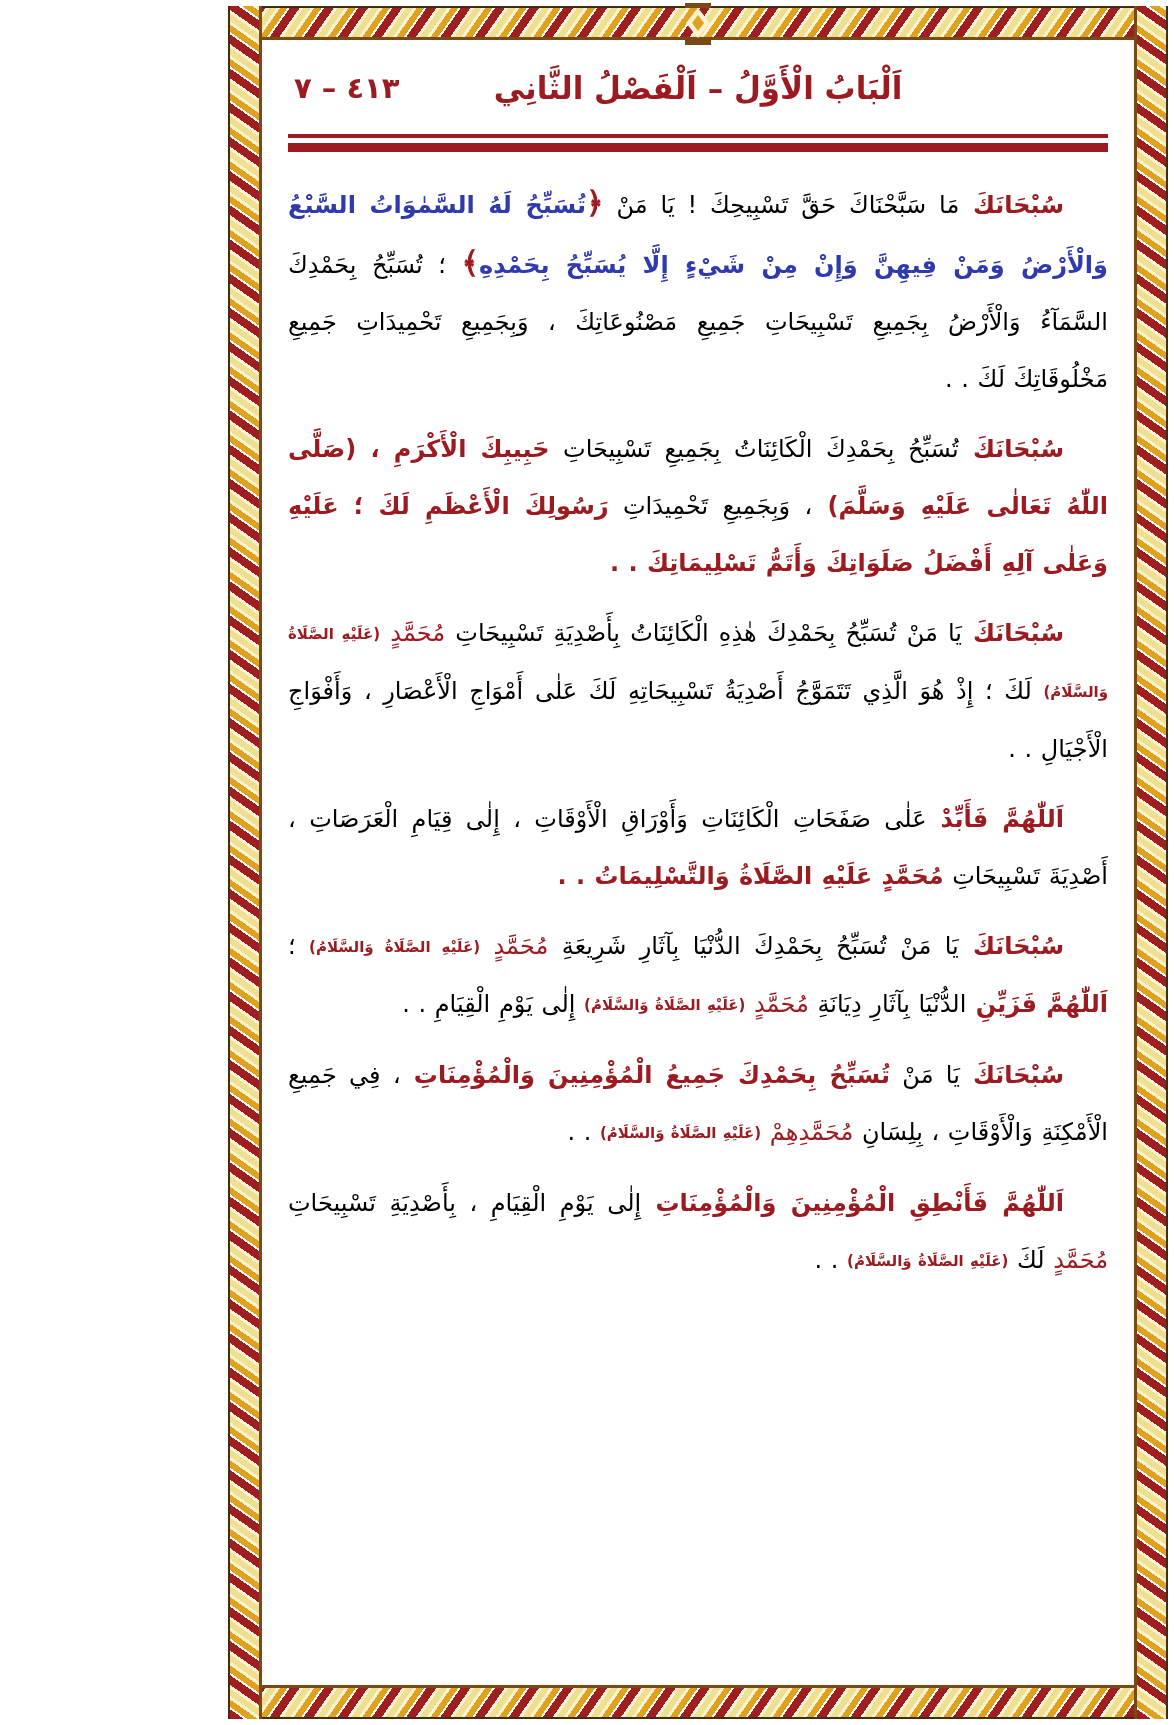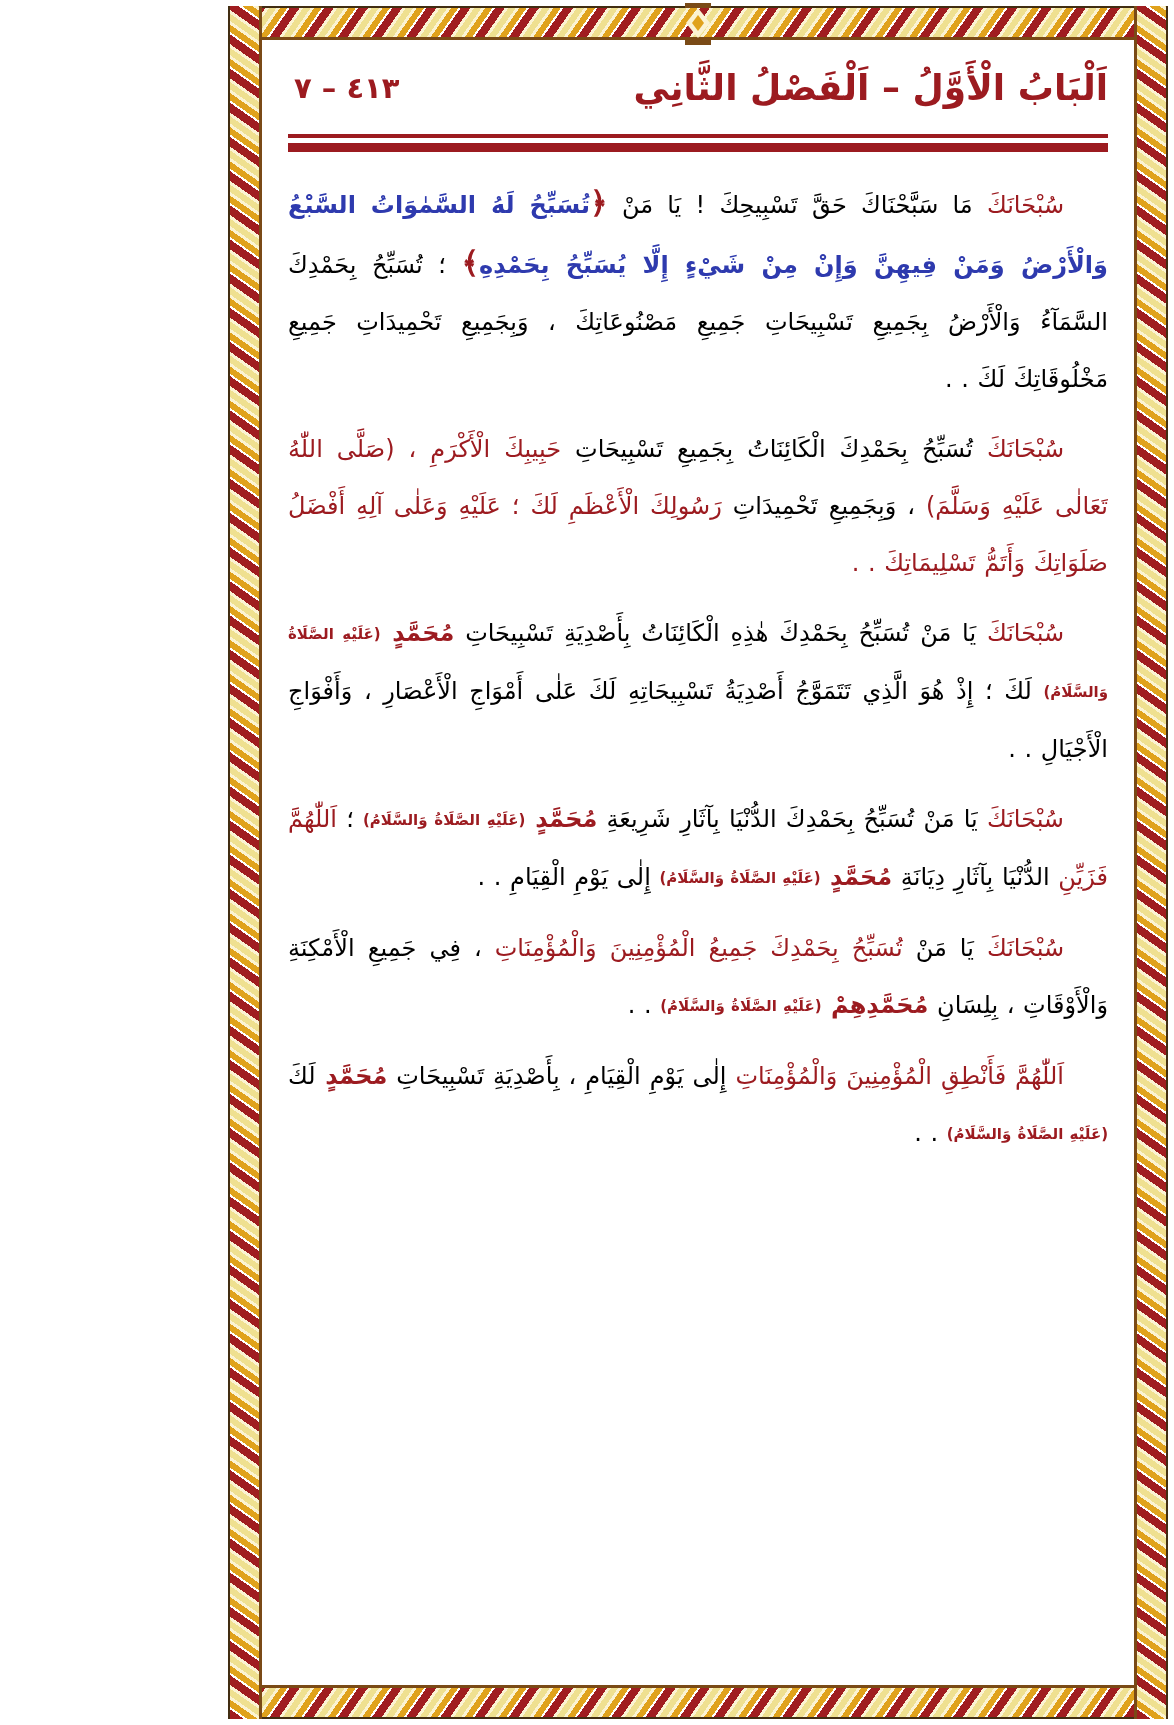--- a/index.html
+++ b/index.html
@@ -53,43 +53,43 @@
   .gem-tick{position:absolute;left:50%;transform:translateX(-50%);width:26px;height:5px;background:var(--border-brown);}
   .gem-tick.t1{top:3px;} .gem-tick.t2{top:40px;}
 
   
   .content{
     position:absolute;left:66px;right:66px;top:58px;bottom:58px;
     overflow:hidden;
   }
   .header{position:relative;height:66px;}
   .chapter-title{
-    color:var(--red);
-    font-size:36px;font-weight:bold;line-height:60px;
+    text-align:center;color:var(--red);
+    font-size:31px;font-weight:bold;line-height:60px;
   }
   .page-num{
     position:absolute;left:6px;top:0;
     color:var(--red);font-size:29px;font-weight:bold;line-height:60px;
     direction:ltr;
   }
   .rule-thin{height:4px;background:var(--red);margin-top:10px;}
   .rule-thick{height:9px;background:var(--red);margin-top:5px;}
 
   .body-text{margin-top:22px;direction:rtl;}
   .para{
     margin:0 0 13px 0;
     font-size:24px;line-height:57px;
     text-align:justify;text-align-last:right;
     text-indent:44px;
     color:var(--black);
     word-spacing:1px;
   }
   .seg-black{color:var(--black);}
-  .seg-red{color:var(--red);font-weight:normal;}
-  .seg-boldred{color:var(--red);font-weight:bold;margin-top:17px;}
+  .seg-red{color:var(--red);font-weight:bold;}
+  .seg-boldred{color:var(--red);font-weight:normal;margin-top:17px;}
   .seg-blue{color:var(--blue);font-weight:bold;}
   .seg-bracket{color:var(--red);font-weight:bold;font-size:30px;}
   .seg-hon{color:var(--red);font-size:15px;font-weight:bold;letter-spacing:-0.5px;vertical-align:2px;}
 </style>
 </head>
 <body>
 
 <div class="page" style="--red: #9c1b20; --blue: #2e3aae; --black: #000000; --border-red: #a01d20; --border-gold: #e0a21c; --border-cream: #fbf3d3; --border-pale: #efe090; --border-brown: #7a4a16; --border-dark: #412d12;">
 
   <div class="b-strip b-top"></div>
@@ -108,19 +108,20 @@
       <div class="chapter-title">اَلْبَابُ الْأَوَّلُ – اَلْفَصْلُ الثَّانِي</div>
     </div>
 
     <div class="rule-thin"></div>
     <div class="rule-thick"></div>
 
     <div class="body-text">
         <p class="para"><span class="seg-red">سُبْحَانَكَ </span><span class="seg-black">مَا سَبَّحْنَاكَ حَقَّ تَسْبِيحِكَ ! يَا مَنْ </span><span class="seg-bracket">﴿</span><span class="seg-blue">تُسَبِّحُ لَهُ السَّمٰوَاتُ السَّبْعُ وَالْأَرْضُ وَمَنْ فِيهِنَّ وَإِنْ مِنْ شَيْءٍ إِلَّا يُسَبِّحُ بِحَمْدِهِ</span><span class="seg-bracket">﴾</span><span class="seg-black"> ؛ تُسَبِّحُ بِحَمْدِكَ السَّمَآءُ وَالْأَرْضُ بِجَمِيعِ تَسْبِيحَاتِ جَمِيعِ مَصْنُوعَاتِكَ ، وَبِجَمِيعِ تَحْمِيدَاتِ جَمِيعِ مَخْلُوقَاتِكَ لَكَ . .</span></p>
         <p class="para"><span class="seg-red">سُبْحَانَكَ </span><span class="seg-black">تُسَبِّحُ بِحَمْدِكَ الْكَائِنَاتُ بِجَمِيعِ تَسْبِيحَاتِ </span><span class="seg-red">حَبِيبِكَ الْأَكْرَمِ ، (صَلَّى اللّٰهُ تَعَالٰى عَلَيْهِ وَسَلَّمَ) </span><span class="seg-black">، وَبِجَمِيعِ تَحْمِيدَاتِ </span><span class="seg-red">رَسُولِكَ الْأَعْظَمِ لَكَ ؛ عَلَيْهِ وَعَلٰى آلِهِ أَفْضَلُ صَلَوَاتِكَ وَأَتَمُّ تَسْلِيمَاتِكَ . .</span></p>
         <p class="para"><span class="seg-red">سُبْحَانَكَ </span><span class="seg-black">يَا مَنْ تُسَبِّحُ بِحَمْدِكَ هٰذِهِ الْكَائِنَاتُ بِأَصْدِيَةِ تَسْبِيحَاتِ </span><span class="seg-boldred">مُحَمَّدٍ </span><span class="seg-hon">(عَلَيْهِ الصَّلَاةُ وَالسَّلَامُ)</span><span class="seg-black"> لَكَ ؛ إِذْ هُوَ الَّذِي تَتَمَوَّجُ أَصْدِيَةُ تَسْبِيحَاتِهِ لَكَ عَلٰى أَمْوَاجِ الْأَعْصَارِ ، وَأَفْوَاجِ الْأَجْيَالِ . .</span></p>
+        <p class="para"><span class="seg-red">اَللّٰهُمَّ فَأَبِّدْ </span><span class="seg-black">عَلٰى صَفَحَاتِ الْكَائِنَاتِ وَأَوْرَاقِ الْأَوْقَاتِ ، إِلٰى قِيَامِ الْعَرَصَاتِ ، أَصْدِيَةَ تَسْبِيحَاتِ </span><span class="seg-red">مُحَمَّدٍ عَلَيْهِ الصَّلَاةُ وَالتَّسْلِيمَاتُ . .</span></p>
         <p class="para"><span class="seg-red">سُبْحَانَكَ </span><span class="seg-black">يَا مَنْ تُسَبِّحُ بِحَمْدِكَ الدُّنْيَا بِآثَارِ شَرِيعَةِ </span><span class="seg-boldred">مُحَمَّدٍ </span><span class="seg-hon">(عَلَيْهِ الصَّلَاةُ وَالسَّلَامُ)</span><span class="seg-black"> ؛ </span><span class="seg-red">اَللّٰهُمَّ فَزَيِّنِ </span><span class="seg-black">الدُّنْيَا بِآثَارِ دِيَانَةِ </span><span class="seg-boldred">مُحَمَّدٍ </span><span class="seg-hon">(عَلَيْهِ الصَّلَاةُ وَالسَّلَامُ)</span><span class="seg-black"> إِلٰى يَوْمِ الْقِيَامِ . .</span></p>
         <p class="para"><span class="seg-red">سُبْحَانَكَ </span><span class="seg-black">يَا مَنْ </span><span class="seg-red">تُسَبِّحُ بِحَمْدِكَ جَمِيعُ الْمُؤْمِنِينَ وَالْمُؤْمِنَاتِ </span><span class="seg-black">، فِي جَمِيعِ الْأَمْكِنَةِ وَالْأَوْقَاتِ ، بِلِسَانِ </span><span class="seg-boldred">مُحَمَّدِهِمْ </span><span class="seg-hon">(عَلَيْهِ الصَّلَاةُ وَالسَّلَامُ)</span><span class="seg-black"> . .</span></p>
         <p class="para"><span class="seg-red">اَللّٰهُمَّ فَأَنْطِقِ الْمُؤْمِنِينَ وَالْمُؤْمِنَاتِ </span><span class="seg-black">إِلٰى يَوْمِ الْقِيَامِ ، بِأَصْدِيَةِ تَسْبِيحَاتِ </span><span class="seg-boldred">مُحَمَّدٍ </span><span class="seg-black">لَكَ </span><span class="seg-hon">(عَلَيْهِ الصَّلَاةُ وَالسَّلَامُ)</span><span class="seg-black"> . .</span></p>
       </div>
 
   </div>
 </div>
 
 </body></html>

